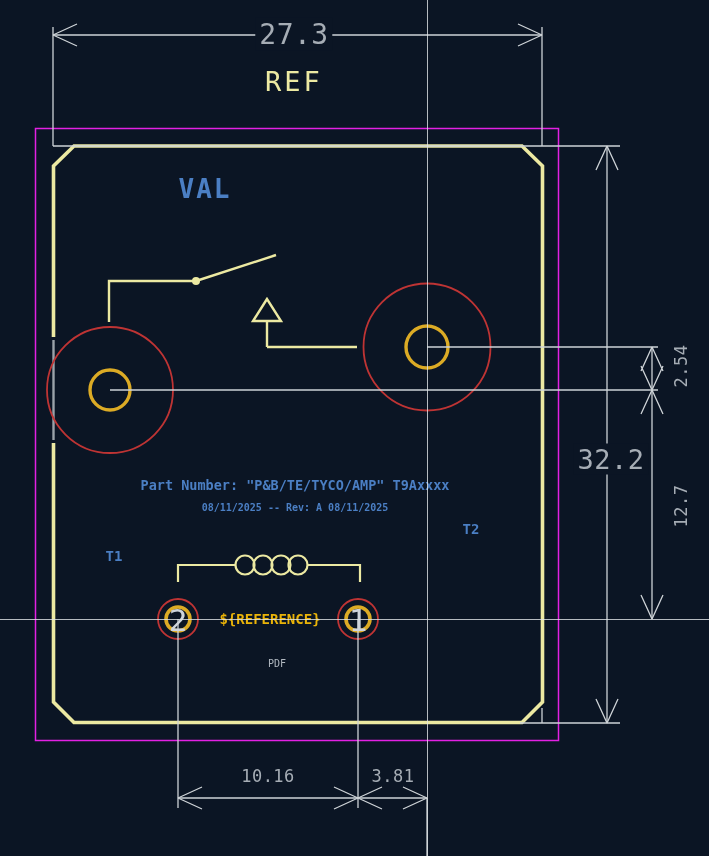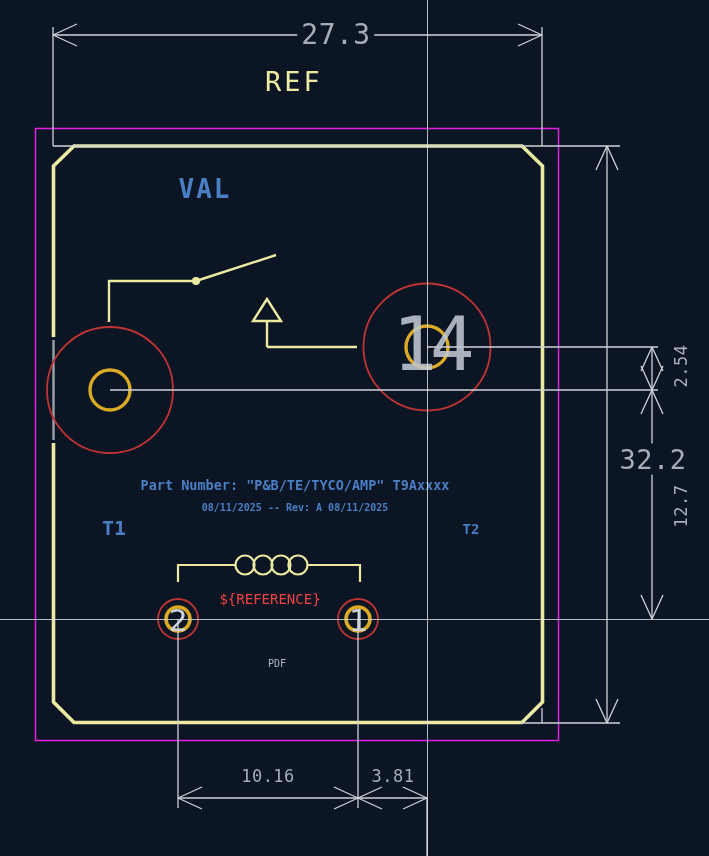--- a/index.html
+++ b/index.html
@@ -8,21 +8,21 @@
     --padnum:rgba(191,200,210,0.88); --cross:#e2e6e9;
   }
   html,body{margin:0;padding:0;background:#000;}
   #canvas{
     position:relative;width:709px;height:856px;background:var(--bg);
     overflow:hidden;font-family:"DejaVu Sans Mono", monospace;
   }
   #canvas svg{position:absolute;left:0;top:0;}
   .txt{position:absolute;transform:translate(-50%,-50%);white-space:pre;z-index:10;}
   .dimtxt{color:var(--dimtext);letter-spacing:0.5px;}
-  .knock{background:var(--bg);padding:0 4px;z-index:12;margin-left:42px;}
+  .knock{background:var(--bg);padding:0 4px;z-index:12;}
   .rot{transform:translate(-50%,-50%) rotate(-90deg);}
   .bluetxt{color:var(--blue);font-weight:bold;}
   .silktxt{color:#b2b9c1;}
   .padnum-big{font-size:74px;letter-spacing:-7px;color:var(--padnum);z-index:9;}
   .padnum-small{font-size:31px;color:#ced4dc;z-index:9;}
   .crosshair{position:absolute;background:var(--cross);opacity:0.8;z-index:30;}
   .ch-v{left:427px;top:0;width:1px;height:856px;}
   .ch-h{left:0;top:619px;width:709px;height:1px;}
 </style>
 </head>
@@ -108,35 +108,34 @@
         <path d="M178,798 L202,787 M178,798 L202,809 M358,798 L334,787 M358,798 L334,809"></path>
       </g>
       <g>
         <line x1="358" y1="798" x2="427" y2="798"></line>
         <line x1="427" y1="798" x2="427" y2="856"></line>
         <path d="M358,798 L382,787 M358,798 L382,809 M427,798 L403,787 M427,798 L403,809"></path>
       </g>
     </g>
   </svg>
 
-  <div class="txt padnum-big" style="left:430px;top:344px;">14</div>
   <div class="txt padnum-small" style="left:178px;top:620px;">2</div>
   <div class="txt padnum-small" style="left:358px;top:620px;">1</div>
 
   <div class="txt dimtxt knock" style="left:294px;top:34px;font-size:28px;">27.3</div>
   <div class="txt" style="left:294px;top:81px;font-size:27px;color:var(--silk);letter-spacing:3px;">REF</div>
   <div class="txt dimtxt knock" style="left:611px;top:459px;font-size:27px;">32.2</div>
   <div class="txt dimtxt rot" style="left:681px;top:366px;font-size:17px;">2.54</div>
   <div class="txt dimtxt rot" style="left:681px;top:506px;font-size:17px;">12.7</div>
   <div class="txt dimtxt" style="left:268px;top:776px;font-size:17px;text-align:center;">10.16</div>
   <div class="txt dimtxt" style="left:393px;top:776px;font-size:17px;">3.81</div>
 
   <div class="txt bluetxt" style="left:205px;top:189px;font-size:26px;letter-spacing:2px;">VAL</div>
   <div class="txt bluetxt" style="left:295px;top:485px;font-size:13.5px;">Part Number: "P&amp;B/TE/TYCO/AMP" T9Axxxx</div>
   <div class="txt bluetxt" style="left:295px;top:507px;font-size:10px;">08/11/2025 -- Rev: A 08/11/2025</div>
-  <div class="txt bluetxt" style="left:114px;top:528px;font-size:20px;">T1</div>
+  <div class="txt bluetxt" style="left:114px;top:556px;font-size:14px;">T1</div>
   <div class="txt bluetxt" style="left:471px;top:529px;font-size:14px;">T2</div>
-  <div class="txt silktxt" style="left:270px;top:599px;font-size:14px;color:#ef4444;">${REFERENCE}</div>
+  <div class="txt silktxt" style="left:270px;top:619px;font-size:14px;color:#eab308;font-weight:bold;">${REFERENCE}</div>
   <div class="txt silktxt" style="left:277px;top:663px;font-size:10px;">PDF</div>
 
   <div class="crosshair ch-v"></div>
   <div class="crosshair ch-h"></div>
 </div>
 
 </body></html>

